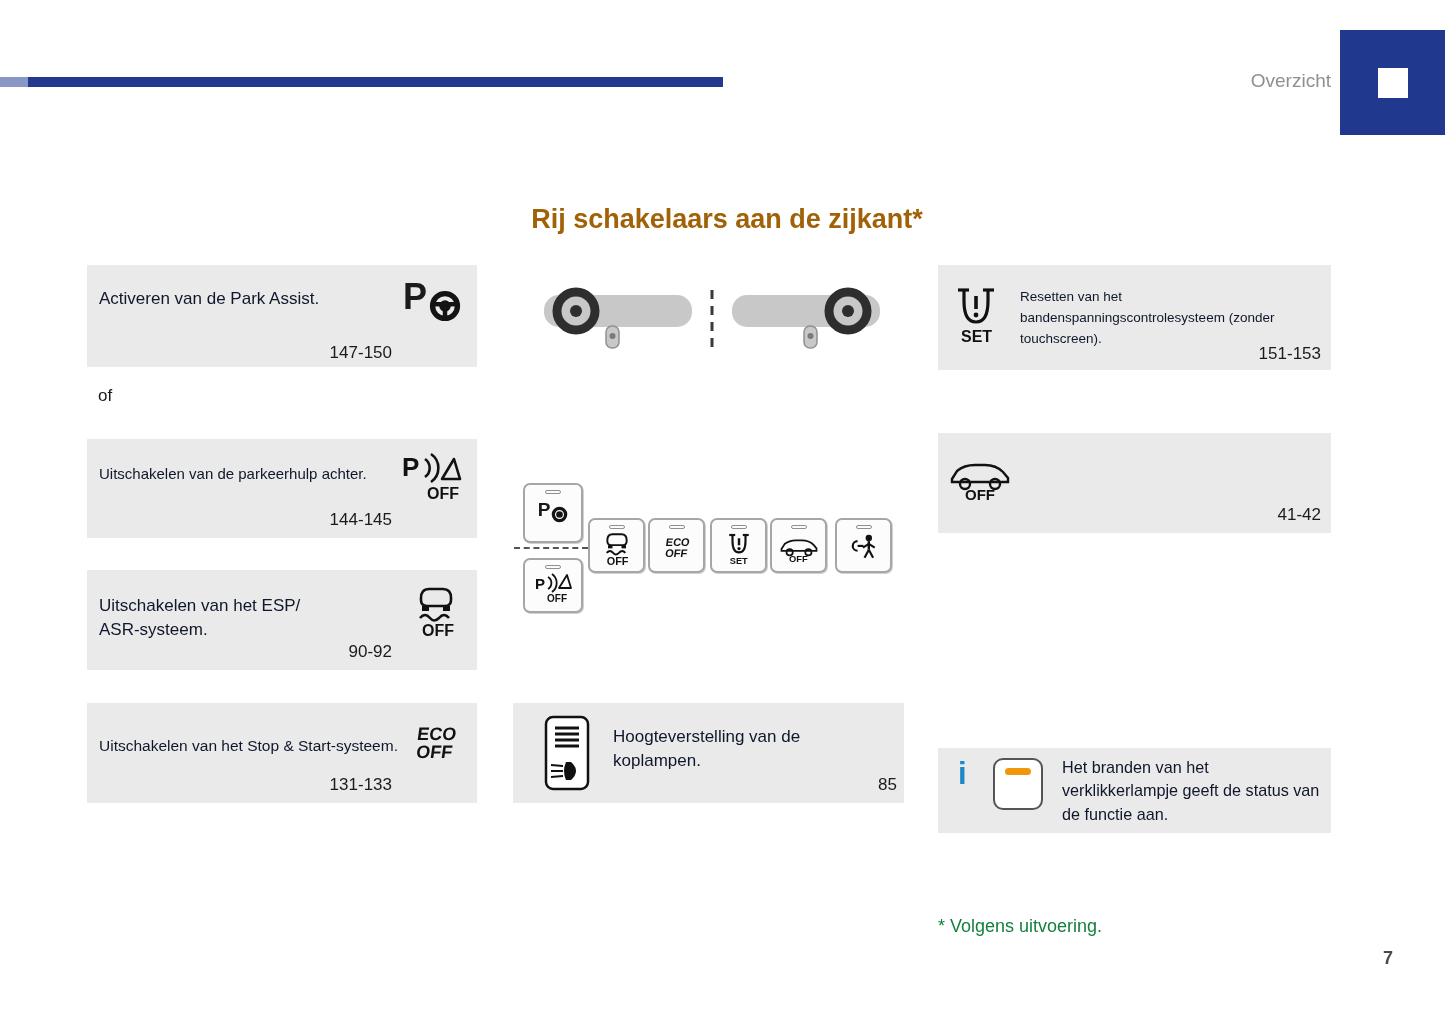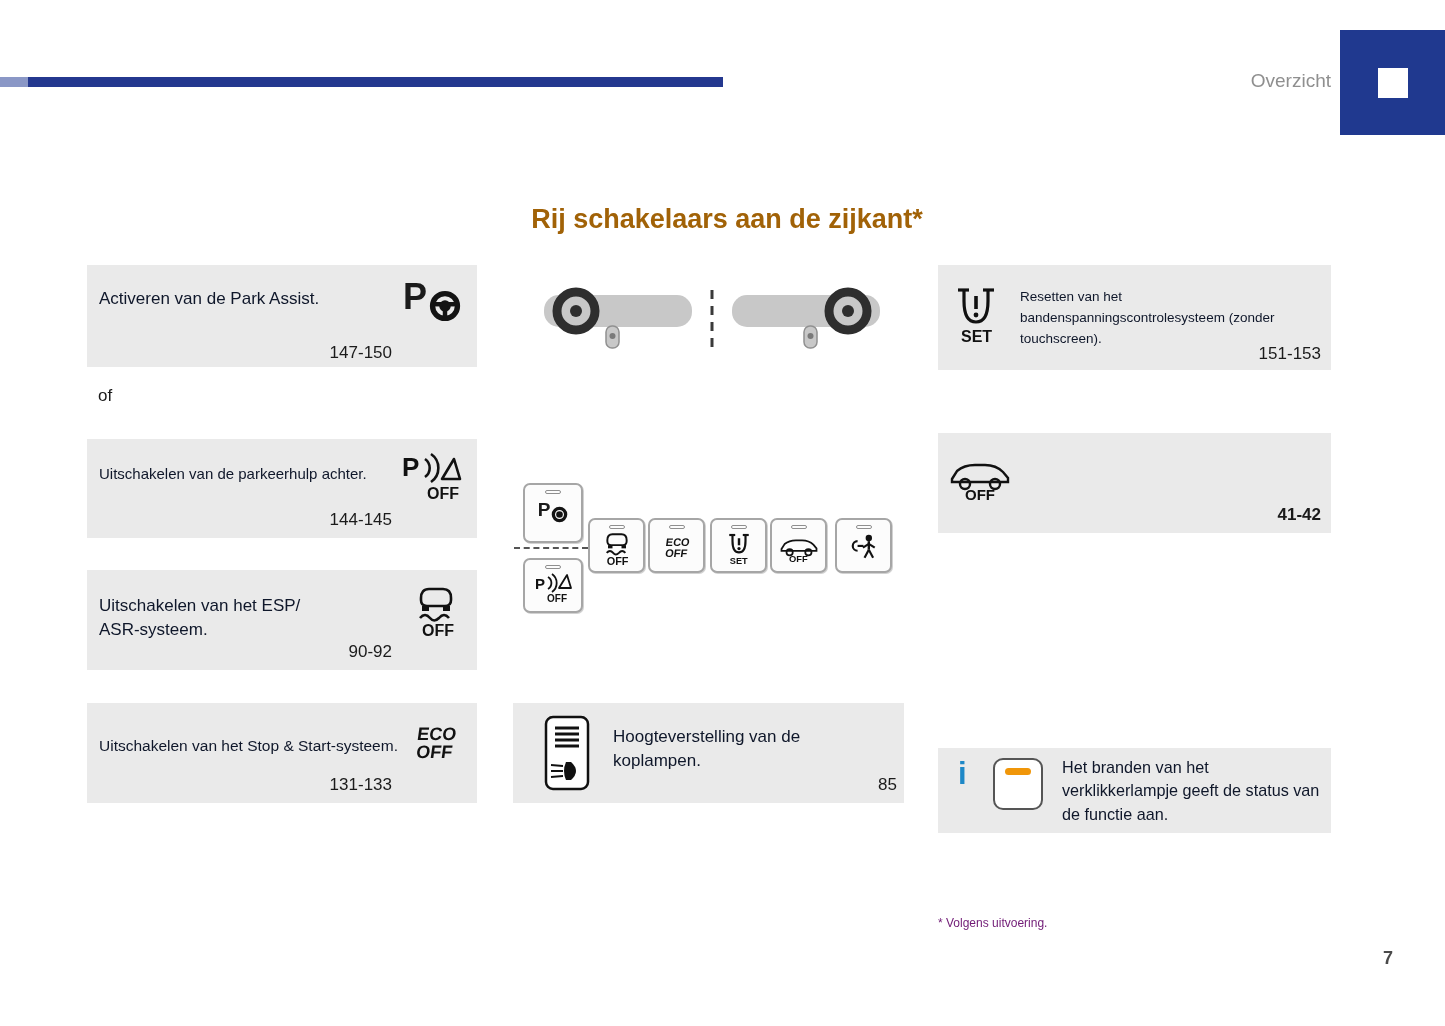--- a/index.html
+++ b/index.html
@@ -18,21 +18,21 @@
                 font-size:27px; font-weight:bold; color:#a16207; }
   .sw-btn { position:absolute; background:#fcfcfc; border:2px solid #a6a6a6; border-radius:7px;
             display:flex; flex-direction:column; align-items:center; box-shadow:1px 1px 0 #d2d2d2; }
   .btn-slot { width:16px; height:4px; border:1.5px solid #8f8f8f; border-radius:3px; margin-top:5px; flex:0 0 auto; }
   .eco-text { font-weight:bold; transform:skewX(-8deg); line-height:1.02; color:#111; text-align:center; }
   .dashes { position:absolute; border-top:2.5px dashed #555; }
   .lamp-btn { position:relative; width:50px; height:52px; border:2.5px solid #555; border-radius:10px; background:#fff; }
   .lamp-bar { position:absolute; top:8px; left:50%; transform:translateX(-50%);
               width:26px; height:7px; border-radius:4px; background:#f09609; }
   .info-i { font-size:31px; font-weight:bold; color:#1e88c7; line-height:1; }
-  .footnote { position:absolute; left:938px; top:916px; font-size:12px; color:#701a75; }
+  .footnote { position:absolute; left:938px; top:916px; font-size:18px; color:#15803d; }
   .page-num { position:absolute; left:1383px; top:948px; font-size:18px; font-weight:bold; color:#4a4a4a; }
   svg text { font-family:"Liberation Sans", sans-serif; }
 </style>
 </head>
 <body>
 
 <div class="page">
 
   <div class="top-bar"></div>
   <div class="section-label">Overzicht</div>
@@ -217,21 +217,21 @@
     <div class="pages" style="right:10px;bottom:6px;">151-153</div>
   </div>
 
   <div class="panel" style="left:938px;top:433px;width:393px;height:100px;">
     <svg class="abs" width="64" height="44" viewBox="0 0 64 44" style="left:10px;top:24px;">
       <path d="M4,22 L9,14 Q16,8 27,8 L37,8 Q48,8 55,15 L60,21 L60,25 L4,25 Z" fill="none" stroke="#111" stroke-width="2.4"></path>
       <circle cx="17" cy="27" r="5" fill="none" stroke="#111" stroke-width="2.4"></circle>
       <circle cx="47" cy="27" r="5" fill="none" stroke="#111" stroke-width="2.4"></circle>
       <text x="17" y="43" font-size="15" font-weight="bold" fill="#111">OFF</text>
     </svg>
-    <div class="pages" style="right:10px;bottom:8px;font-weight:bold;">41-42</div>
+    <div class="pages" style="right:10px;bottom:8px;">41-42</div>
   </div>
 
 
   <div class="panel" style="left:938px;top:748px;width:393px;height:85px;">
     <div class="abs info-i" style="left:20px;top:10px;">i</div>
     <div class="abs" style="left:55px;top:10px;">
       <div class="lamp-btn">
         <div class="lamp-bar"></div>
       </div>
     </div>

